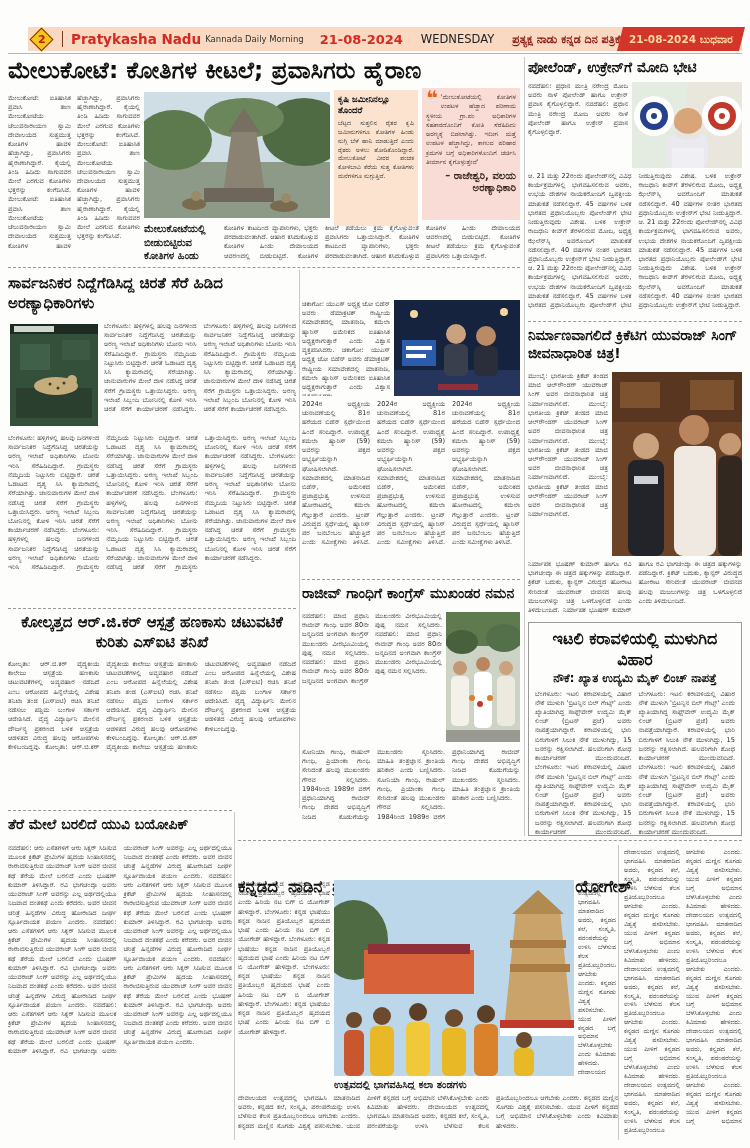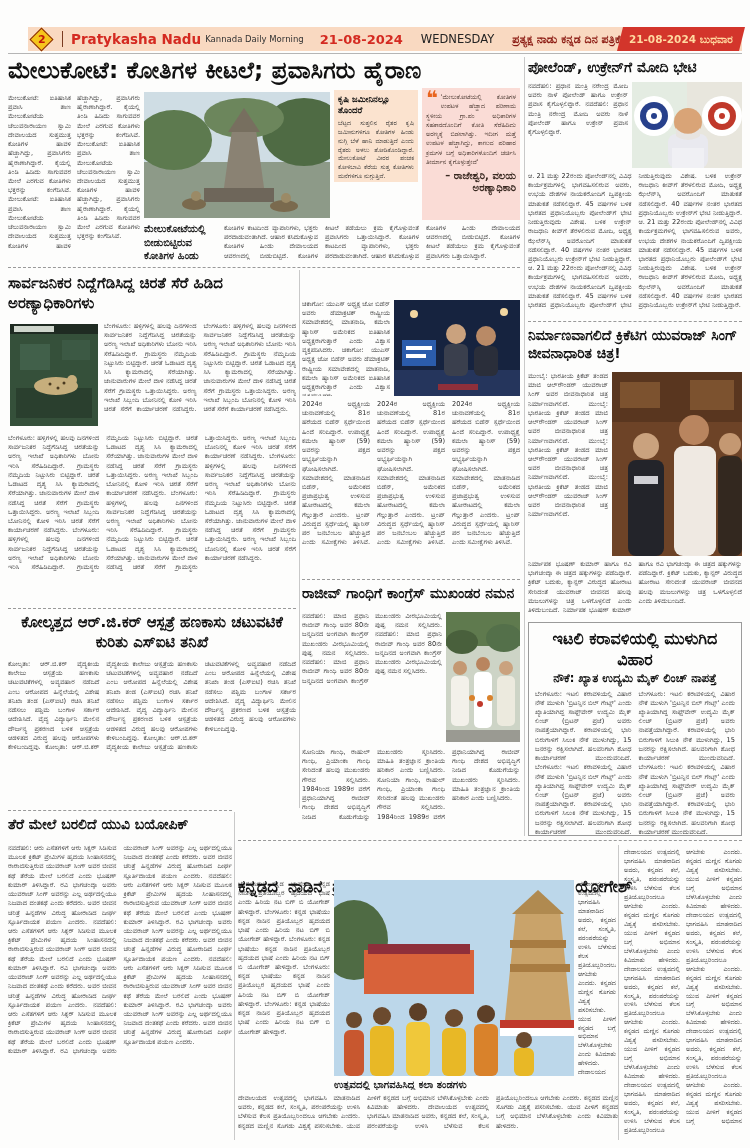--- a/index.html
+++ b/index.html
@@ -86,21 +86,21 @@
     <path d="M78 110 L88 38 L112 38 L122 110 Z" fill="#8a8273"></path>
     <path d="M84 40 L100 16 L116 40 Z" fill="#776f5f"></path>
     <rect x="60" y="96" width="70" height="14" fill="#6e665a"></rect>
     <ellipse cx="50" cy="112" rx="12" ry="6" fill="#7a6a4e"></ellipse>
     <ellipse cx="140" cy="114" rx="14" ry="6" fill="#7a6a4e"></ellipse>
     <circle cx="52" cy="104" r="5" fill="#9b8a66"></circle>
     <circle cx="142" cy="106" r="5" fill="#9b8a66"></circle>
   </svg>
   <div class="abs caption" style="left:144px;top:222px;width:78px;height:40px;">ಮೇಲುಕೋಟೆಯಲ್ಲಿ ಬೀಡುಬಿಟ್ಟಿರುವ ಕೋತಿಗಳ ಹಿಂಡು</div>
 
-  <div class="abs peach" style="left:334px;top:90px;width:84px;height:92px;">
+  <div class="abs peach" style="left:334px;top:90px;width:84px;height:136px;">
     <div class="tt">ಕೃಷಿ ಜಮೀನಿನಲ್ಲೂ ತೊಂದರೆ</div>
     <div class="bt" style="font-size:6.3px;">ಬೆಟ್ಟದ ಸುತ್ತಲಿನ ರೈತರ ಕೃಷಿ ಜಮೀನುಗಳಿಗೂ ಕೋತಿಗಳ ಹಿಂಡು ನುಗ್ಗಿ ಬೆಳೆ ಹಾನಿ ಮಾಡುತ್ತಿದೆ ಎಂದು ರೈತರು ಅಳಲು ತೋಡಿಕೊಂಡಿದ್ದಾರೆ. ಮೇಲುಕೋಟೆ ವೀರರ ಪಂಚಕ ಕೋಳಿಬಾವಿ ಕೆರೆಯ ಸುತ್ತ ಕೋತಿಗಳು ಮನೆಗಳಿಗೂ ನುಗ್ಗುತ್ತಿವೆ.</div>
   </div>
 
   <div class="abs pink" style="left:422px;top:88px;width:98px;height:132px;">
     <span class="qmark">❝</span>
     <div class="qtext">'ಮೇಲುಕೋಟೆಯಲ್ಲಿ ಕೋತಿಗಳ ಉಪಟಳ ಹೆಚ್ಚಾದ ಪರಿಣಾಮ ಸ್ಥಳೀಯ ಗ್ರಾ.ಪಂ ಅಧಿಕಾರಿಗಳ ಸಹಕಾರದೊಂದಿಗೆ ಕೋತಿ ಸೆರೆಹಿಡಿದು ಅರಣ್ಯಕ್ಕೆ ಬಿಡಲಾಗಿತ್ತು. ಇದೀಗ ಮತ್ತೆ ಉಪಟಳ ಹೆಚ್ಚಾಗಿದ್ದು, ಕಾಣುವ ಪರಿಹಾರ ಕ್ರಮಗಳ ಬಗ್ಗೆ ಅಧಿಕಾರಿಗಳೊಂದಿಗೆ ಚರ್ಚಿಸಿ ತೀರ್ಮಾನ ಕೈಗೊಳ್ಳುತ್ತೇವೆ'</div>
     <div class="qattr">– ರಾಜೇಶ್ವರಿ, ವಲಯ ಅರಣ್ಯಾಧಿಕಾರಿ</div>
   </div>
 

